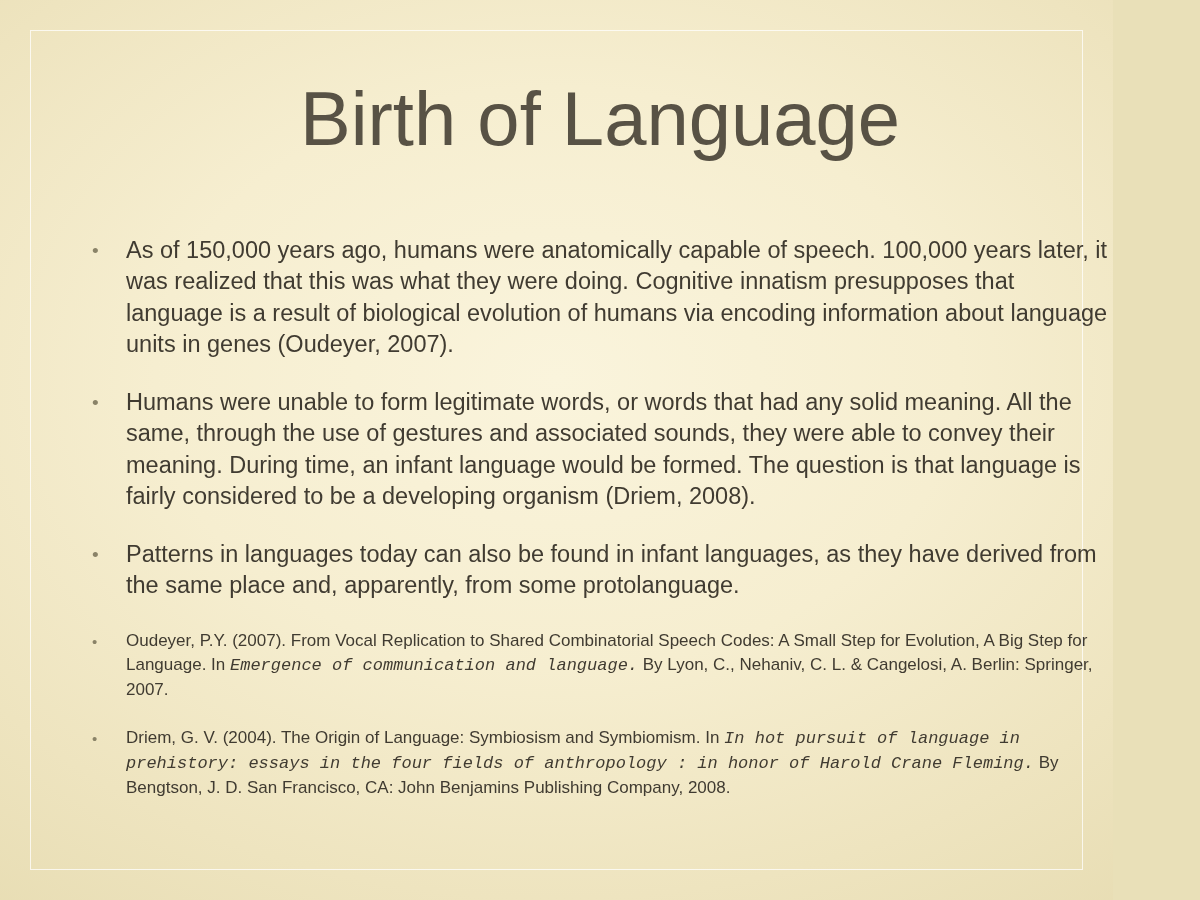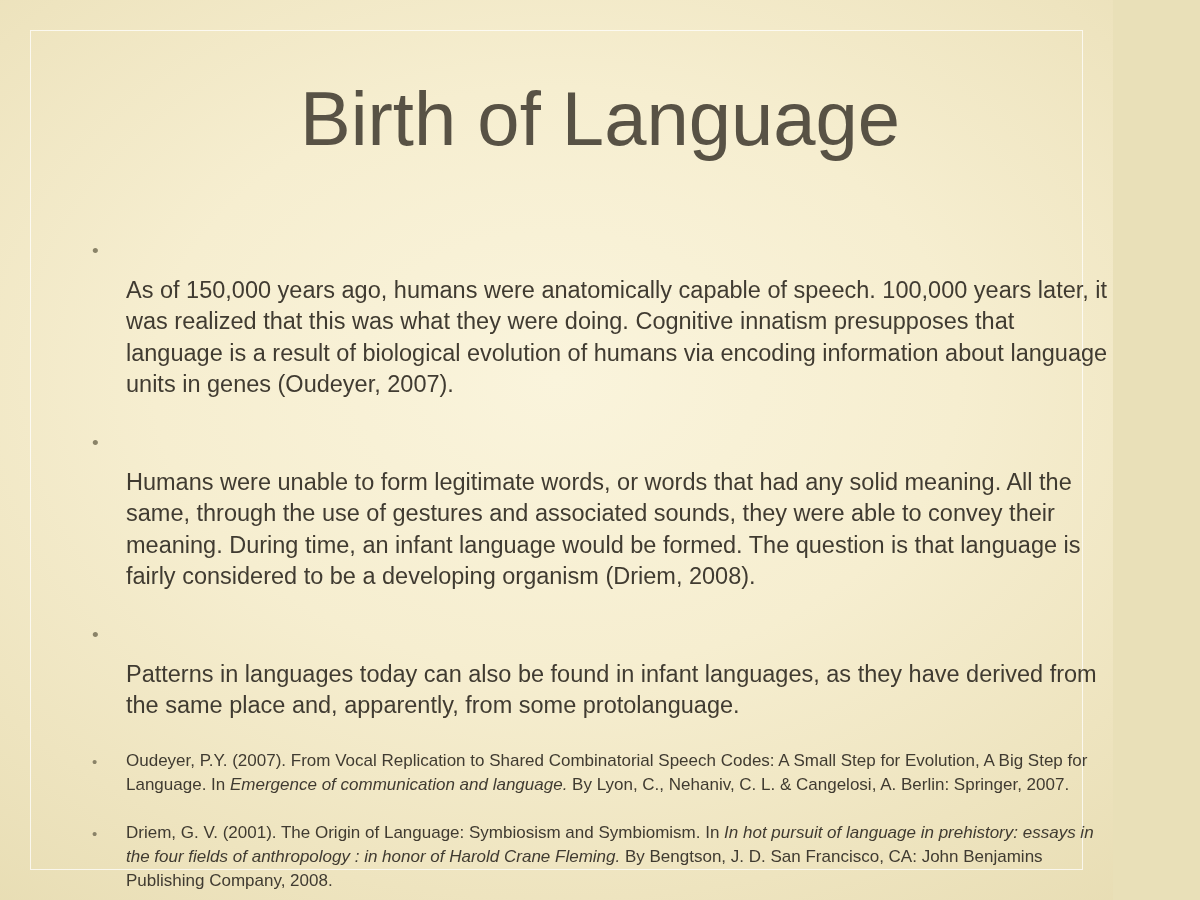--- a/index.html
+++ b/index.html
@@ -69,37 +69,36 @@
   }
 
   .bullet-text {
     flex: 1 1 auto;
     color: #403b31;
   }
 
   .main-bullet .bullet-text {
     font-size: 23.5px;
     line-height: 1.33;
-    margin-top: 40px;
   }
   .main-bullet { margin-bottom: 27px; }
 
   .ref-bullet .bullet-text {
     font-size: 17px;
     line-height: 1.42;
   }
   .ref-bullet .bullet-dot {
     font-size: 15px;
     padding-top: 2px;
   }
   .ref-bullet { margin-bottom: 24px; }
 
   .refs-block { margin-top: 16px; }
 
-  em { font-style: italic; }
+  em { font-style: italic; font-family: Liberation Mono, monospace; }
 </style>
 </head>
 <body>
 
 <div class="slide">
 
   <div class="slide-border"></div>
 
   <div class="title">Birth of Language</div>
 
@@ -122,20 +121,20 @@
 
     <div class="refs-block">
 
       <div class="bullet-row ref-bullet">
         <span class="bullet-dot">•</span>
         <span class="bullet-text"><span>Oudeyer, P.Y. (2007). From Vocal Replication to Shared Combinatorial Speech Codes: A Small Step for Evolution, A Big Step for Language. In </span><em>Emergence of communication and language.</em><span> By Lyon, C., Nehaniv, C. L. &amp; Cangelosi, A. Berlin: Springer, 2007.</span></span>
       </div>
 
       <div class="bullet-row ref-bullet">
         <span class="bullet-dot">•</span>
-        <span class="bullet-text"><span>Driem, G. V. (2001). The Origin of Language: Symbiosism and Symbiomism. In </span><em>In hot pursuit of language in prehistory: essays in the four fields of anthropology : in honor of Harold Crane Fleming.</em><span> By Bengtson, J. D. San Francisco, CA: John Benjamins Publishing Company, 2008.</span></span>
+        <span class="bullet-text"><span>Driem, G. V. (2004). The Origin of Language: Symbiosism and Symbiomism. In </span><em>In hot pursuit of language in prehistory: essays in the four fields of anthropology : in honor of Harold Crane Fleming.</em><span> By Bengtson, J. D. San Francisco, CA: John Benjamins Publishing Company, 2008.</span></span>
       </div>
 
     </div>
 
   </div>
 
 </div>
 
 </body></html>

